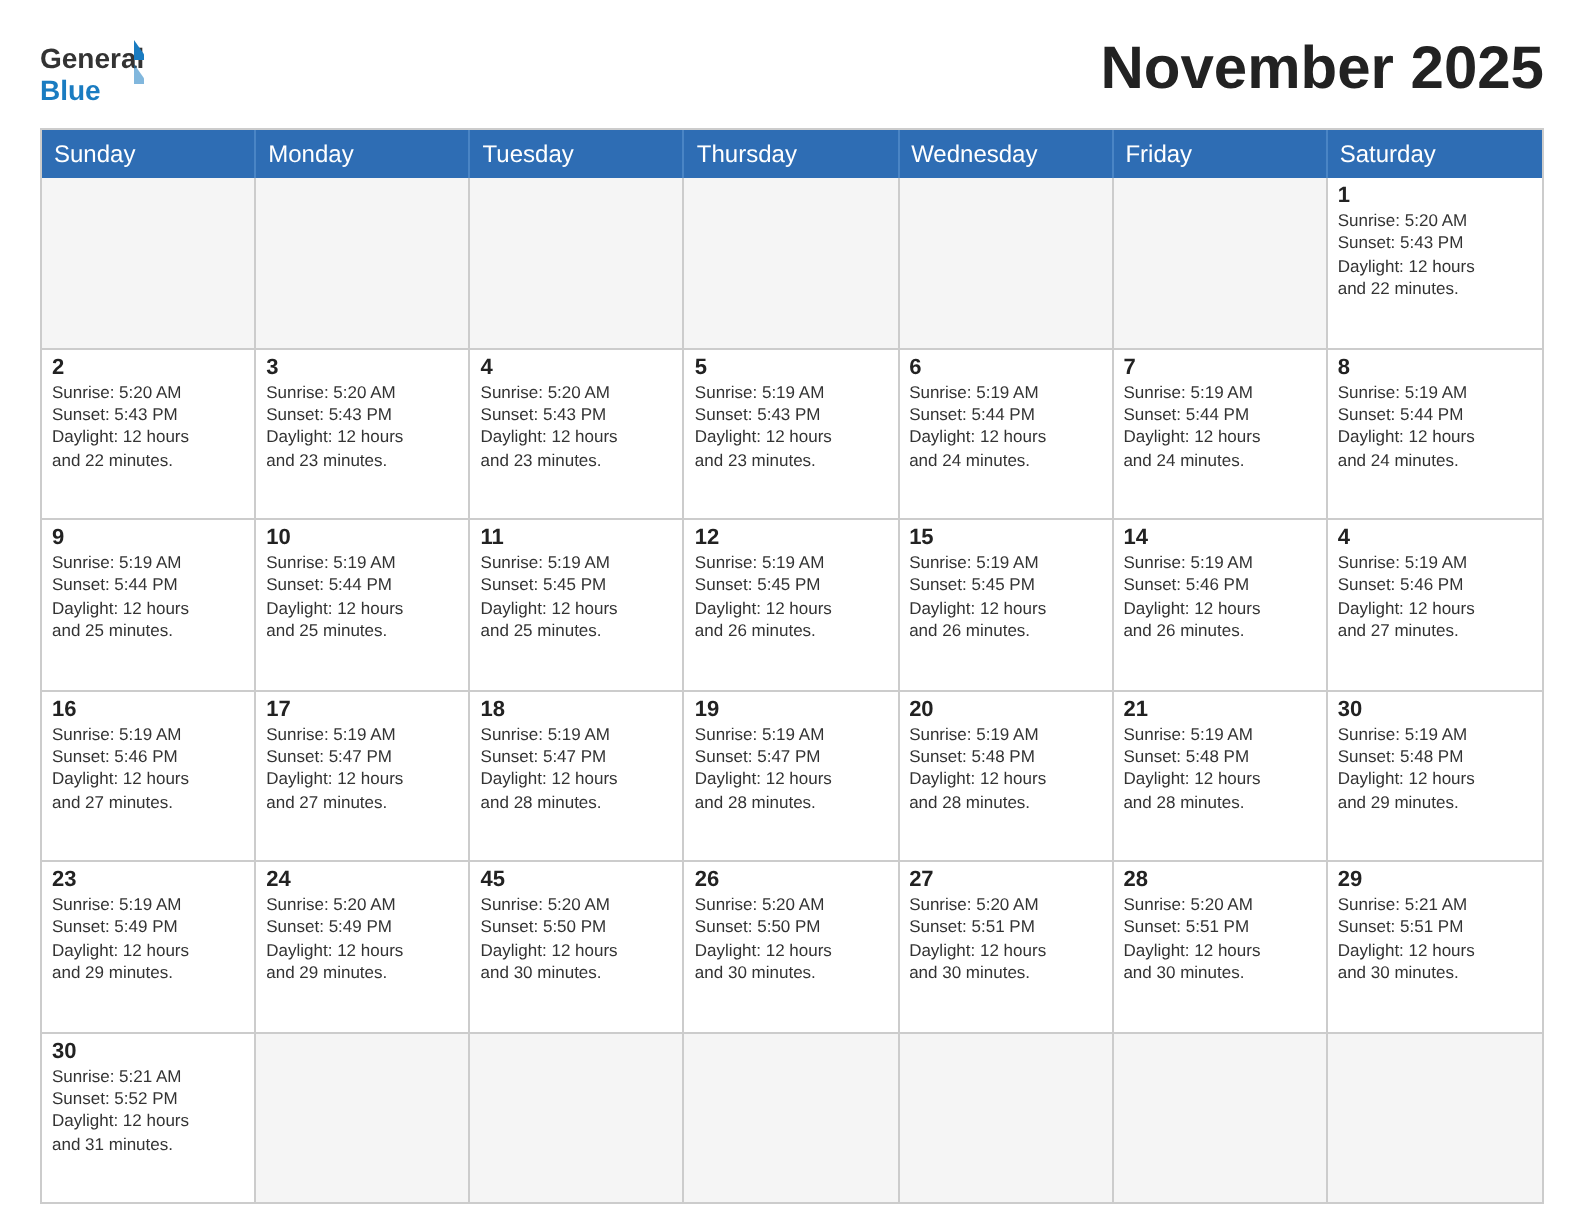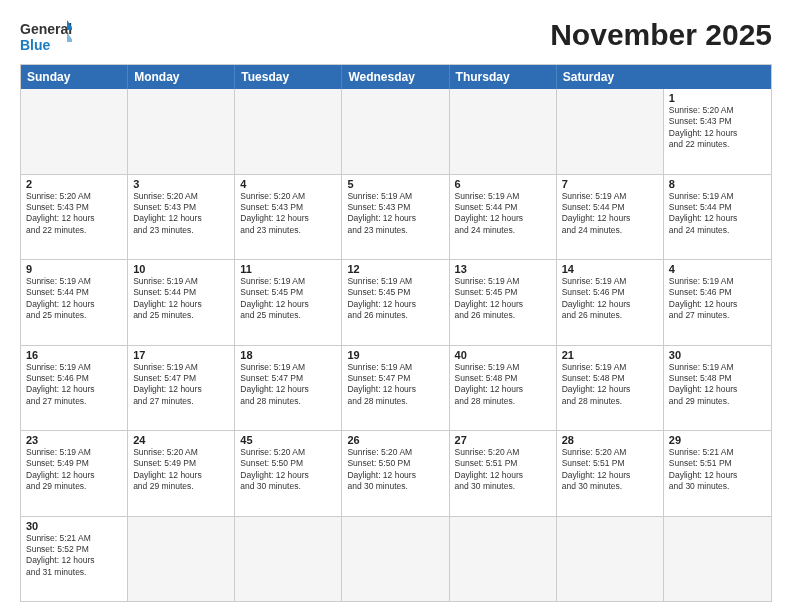--- a/index.html
+++ b/index.html
@@ -48,21 +48,21 @@
       border: 1px solid #ccc;
     }
     .cal-header {
       display: grid;
       grid-template-columns: repeat(7, 1fr);
       background: #2e6db4;
     }
     .cal-header-cell {
       color: #fff;
       font-size: 12px;
-      font-weight: bold;
+      font-weight: normal;
       padding: 5px 6px;
       border-right: 1px solid #4a85c5;
     }
     .cal-header-cell:last-child { border-right: none; }
     .cal-body {
       flex: 1;
       display: flex;
       flex-direction: column;
     }
     .cal-row {
@@ -112,22 +112,23 @@
     <div class="title-block">
       <div class="main-title">November 2025</div>
     </div>
   </div>
 
   <div class="calendar">
     <div class="cal-header">
     <div class="cal-header-cell">Sunday</div>
         <div class="cal-header-cell">Monday</div>
         <div class="cal-header-cell">Tuesday</div>
+        <div class="cal-header-cell">Thursday</div>
         <div class="cal-header-cell">Wednesday</div>
-        <div class="cal-header-cell">Thursday</div>
+        <div class="cal-header-cell">Friday</div>
         <div class="cal-header-cell">Saturday</div>
       </div>
     <div class="cal-body">
     <div class="cal-row">
           <div class="cal-cell empty"></div>
           <div class="cal-cell empty"></div>
           <div class="cal-cell empty"></div>
           <div class="cal-cell empty"></div>
           <div class="cal-cell empty"></div>
           <div class="cal-cell empty"></div>
@@ -213,21 +214,21 @@
 and 25 minutes.</div>
           </div>
           <div class="cal-cell">
             <span class="day-num">12</span>
             <div class="day-info" style="white-space: pre-line;">Sunrise: 5:19 AM
 Sunset: 5:45 PM
 Daylight: 12 hours
 and 26 minutes.</div>
           </div>
           <div class="cal-cell">
-            <span class="day-num">13</span>
+            <span class="day-num">15</span>
             <div class="day-info" style="white-space: pre-line;">Sunrise: 5:19 AM
 Sunset: 5:45 PM
 Daylight: 12 hours
 and 26 minutes.</div>
           </div>
           <div class="cal-cell">
             <span class="day-num">14</span>
             <div class="day-info" style="white-space: pre-line;">Sunrise: 5:19 AM
 Sunset: 5:46 PM
 Daylight: 12 hours
@@ -264,21 +265,21 @@
 and 28 minutes.</div>
           </div>
           <div class="cal-cell">
             <span class="day-num">19</span>
             <div class="day-info" style="white-space: pre-line;">Sunrise: 5:19 AM
 Sunset: 5:47 PM
 Daylight: 12 hours
 and 28 minutes.</div>
           </div>
           <div class="cal-cell">
-            <span class="day-num">40</span>
+            <span class="day-num">20</span>
             <div class="day-info" style="white-space: pre-line;">Sunrise: 5:19 AM
 Sunset: 5:48 PM
 Daylight: 12 hours
 and 28 minutes.</div>
           </div>
           <div class="cal-cell">
             <span class="day-num">21</span>
             <div class="day-info" style="white-space: pre-line;">Sunrise: 5:19 AM
 Sunset: 5:48 PM
 Daylight: 12 hours

